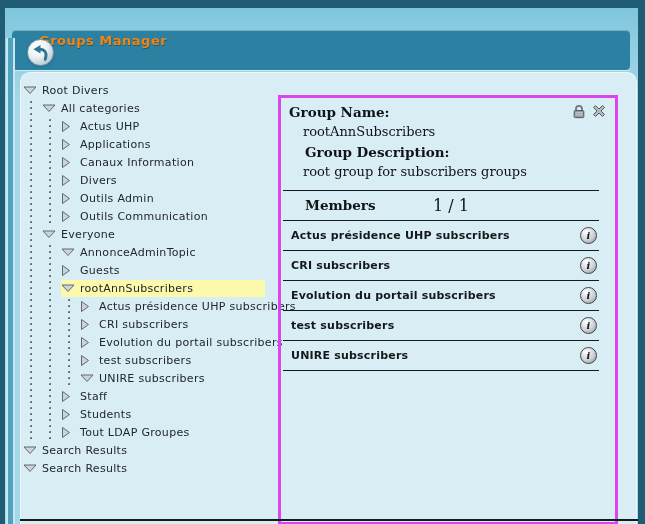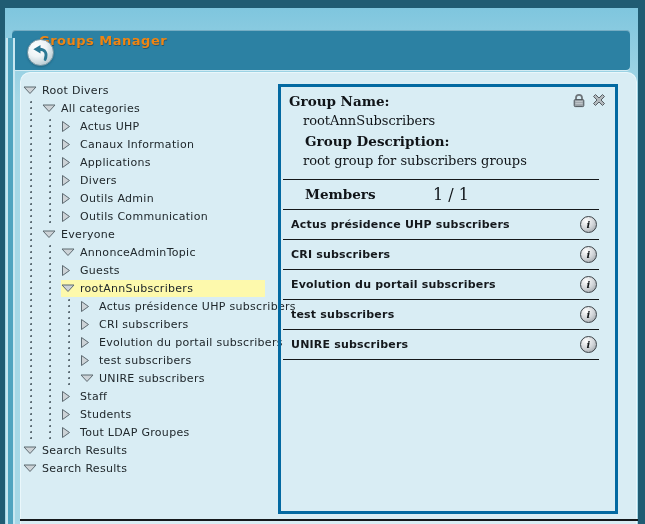--- a/index.html
+++ b/index.html
@@ -29,22 +29,22 @@
   .tree-row{display:flex;align-items:center;height:18px;font-size:11px;letter-spacing:.3px;
     color:#20282c;white-space:nowrap;cursor:pointer;}
   .guide{width:19px;height:18px;
     background-image:radial-gradient(circle at 1.2px 1.2px,#5f6f77 .8px,transparent 1.3px);
     background-size:3px 6px;background-repeat:repeat-y;background-position:7px 2px;}
   .row-body{display:flex;align-items:center;height:17px;}
   .row-body.hl{background:#fdf9ac;padding-right:72px;}
   .tri{width:17px;display:flex;align-items:center;justify-content:flex-start;}
   .tlabel{margin-left:2px;}
   
-  .detail{position:absolute;left:257px;top:11px;width:334px;height:424px;
-    border:3px solid #0369a1;font-family:"DejaVu Serif","Liberation Serif",serif;color:#101418;}
+  .detail{position:absolute;left:257px;top:22px;width:334px;height:424px;
+    border:3px solid #d946ef;font-family:"DejaVu Serif","Liberation Serif",serif;color:#101418;}
   .gn-row{position:relative;padding:4px 8px 0 8px;}
   .dlabel{font-size:13.5px;font-weight:bold;line-height:20px;padding-left:24px;}
   .gn-row .dlabel{padding-left:0;}
   .dvalue{font-size:13px;line-height:20px;padding-left:22px;}
   .corner-icons{position:absolute;right:8px;top:5px;display:flex;gap:5px;align-items:center;}
   .icon-btn{cursor:pointer;display:inline-flex;}
   .sep{margin:8px 16px 0 2px;border-top:1.5px solid #15181a;}
   .members-header{position:relative;height:29px;}
   .members-header .dlabel{line-height:29px;text-align:right;}
   .pager{position:absolute;left:152px;top:0;line-height:29px;font-size:16px;}
@@ -117,33 +117,33 @@
         </div>
         <div class="tree-row">
           <span class="guide"></span>
           <span class="guide"></span>
           <span class="row-body">
             <span class="tri">
               <svg width="10" height="13" viewBox="0 0 10 13">
                 <polygon points="1.5,1.5 1.5,11.5 8.5,6.5" fill="#cdd3d7" stroke="#5d6a71"></polygon>
               </svg>
             </span>
+            <span class="tlabel">Applications</span>
+          </span>
+        </div>
+        <div class="tree-row">
+          <span class="guide"></span>
+          <span class="guide"></span>
+          <span class="row-body">
+            <span class="tri">
+              <svg width="10" height="13" viewBox="0 0 10 13">
+                <polygon points="1.5,1.5 1.5,11.5 8.5,6.5" fill="#cdd3d7" stroke="#5d6a71"></polygon>
+              </svg>
+            </span>
             <span class="tlabel">Canaux Information</span>
-          </span>
-        </div>
-        <div class="tree-row">
-          <span class="guide"></span>
-          <span class="guide"></span>
-          <span class="row-body">
-            <span class="tri">
-              <svg width="10" height="13" viewBox="0 0 10 13">
-                <polygon points="1.5,1.5 1.5,11.5 8.5,6.5" fill="#cdd3d7" stroke="#5d6a71"></polygon>
-              </svg>
-            </span>
-            <span class="tlabel">Applications</span>
           </span>
         </div>
         <div class="tree-row">
           <span class="guide"></span>
           <span class="guide"></span>
           <span class="row-body">
             <span class="tri">
               <svg width="10" height="13" viewBox="0 0 10 13">
                 <polygon points="1.5,1.5 1.5,11.5 8.5,6.5" fill="#cdd3d7" stroke="#5d6a71"></polygon>
               </svg>

